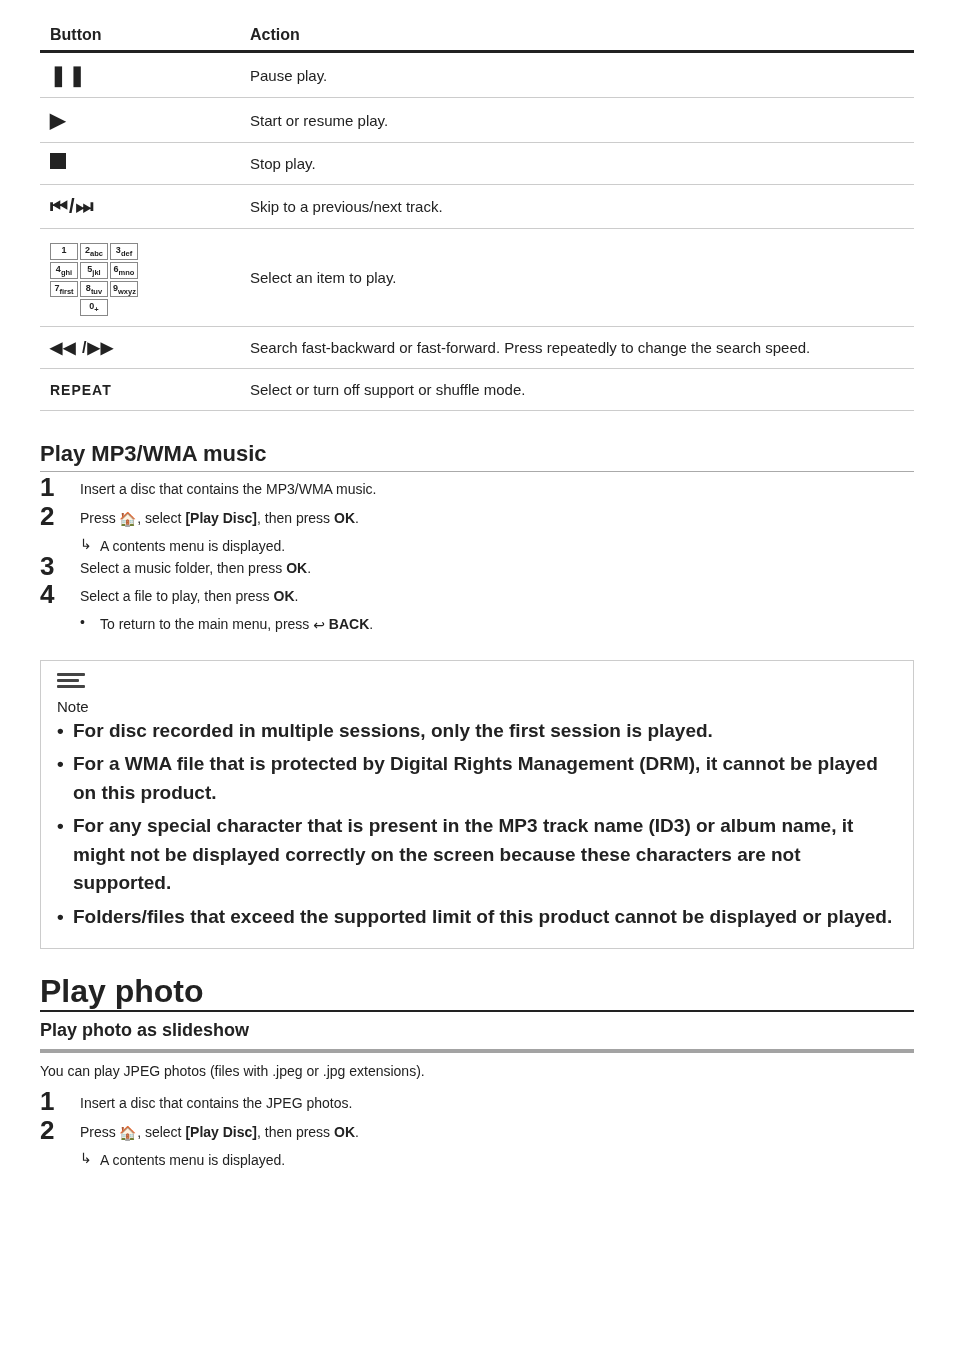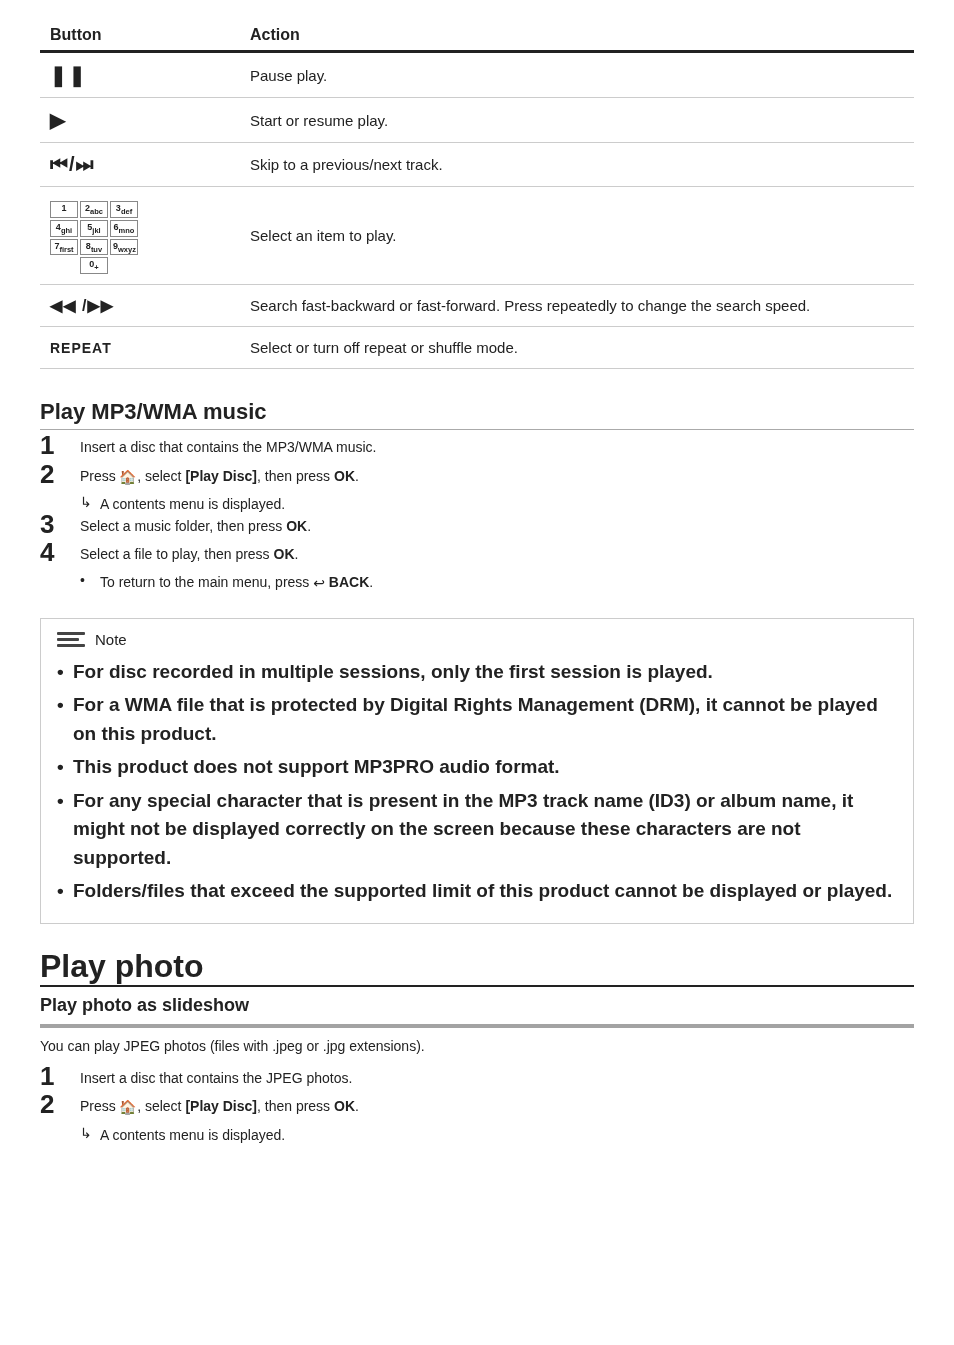--- a/index.html
+++ b/index.html
@@ -152,23 +152,24 @@
     }
 
     
     .note-box {
       border: 1px solid #ccc;
       padding: 12px 16px;
       margin-bottom: 24px;
     }
     .note-header {
       display: flex;
-      align-items: center;
+      align-items: flex-start;
       gap: 10px;
-      margin-bottom: 10px;
+      margin-bottom: 2px;
+      flex-direction: column;
     }
     .note-icon {
       display: flex;
       flex-direction: column;
       gap: 3px;
     }
     .note-icon span {
       display: block;
       height: 3px;
       background: #444;
@@ -238,20 +239,26 @@
       <td>Pause play.</td>
     </tr>
 
     <tr>
       <td>
         <span class="play-icon">▶</span>
       </td>
       <td>Start or resume play.</td>
     </tr>
 
+    <tr>
+      <td>
+        <span class="stop-icon"></span>
+      </td>
+      <td>Stop play.</td>
+    </tr>
 
     <tr>
       <td>
         <span class="skip-icon">⏮/⏭</span>
       </td>
       <td>Skip to a previous/next track.</td>
     </tr>
 
     <tr>
       <td style="vertical-align:top; padding-top:14px;">
@@ -277,21 +284,21 @@
       <td>
         <span class="search-icon" style="font-size:16px; letter-spacing:1px;">◀◀ /▶▶</span>
       </td>
       <td>Search fast-backward or fast-forward. Press repeatedly to change the search speed.</td>
     </tr>
 
     <tr>
       <td>
         <span class="repeat-text">REPEAT</span>
       </td>
-      <td>Select or turn off repeat or shuffle mode.</td>
+      <td>Select or turn off support or shuffle mode.</td>
     </tr>
   </tbody>
 </table>
 
 <div class="section">
   <div class="section-title">Play MP3/WMA music</div>
 
   <div class="steps">
 
     <div class="step">
@@ -331,21 +338,20 @@
     <div class="note-icon">
       <span></span>
       <span></span>
       <span></span>
     </div>
     <span class="note-label">Note</span>
   </div>
   <ul class="note-list">
     <li>For disc recorded in multiple sessions, only the first session is played.</li>
     <li>For a WMA file that is protected by Digital Rights Management (DRM), it cannot be played on this product.</li>
-    <li>This product does not support MP3PRO audio format.</li>
     <li>For any special character that is present in the MP3 track name (ID3) or album name, it might not be displayed correctly on the screen because these characters are not supported.</li>
     <li>Folders/files that exceed the supported limit of this product cannot be displayed or played.</li>
   </ul>
 </div>
 
 <div class="section">
   <div class="big-section-title">Play photo</div>
 
   <div class="subsection-title">Play photo as slideshow</div>
 

